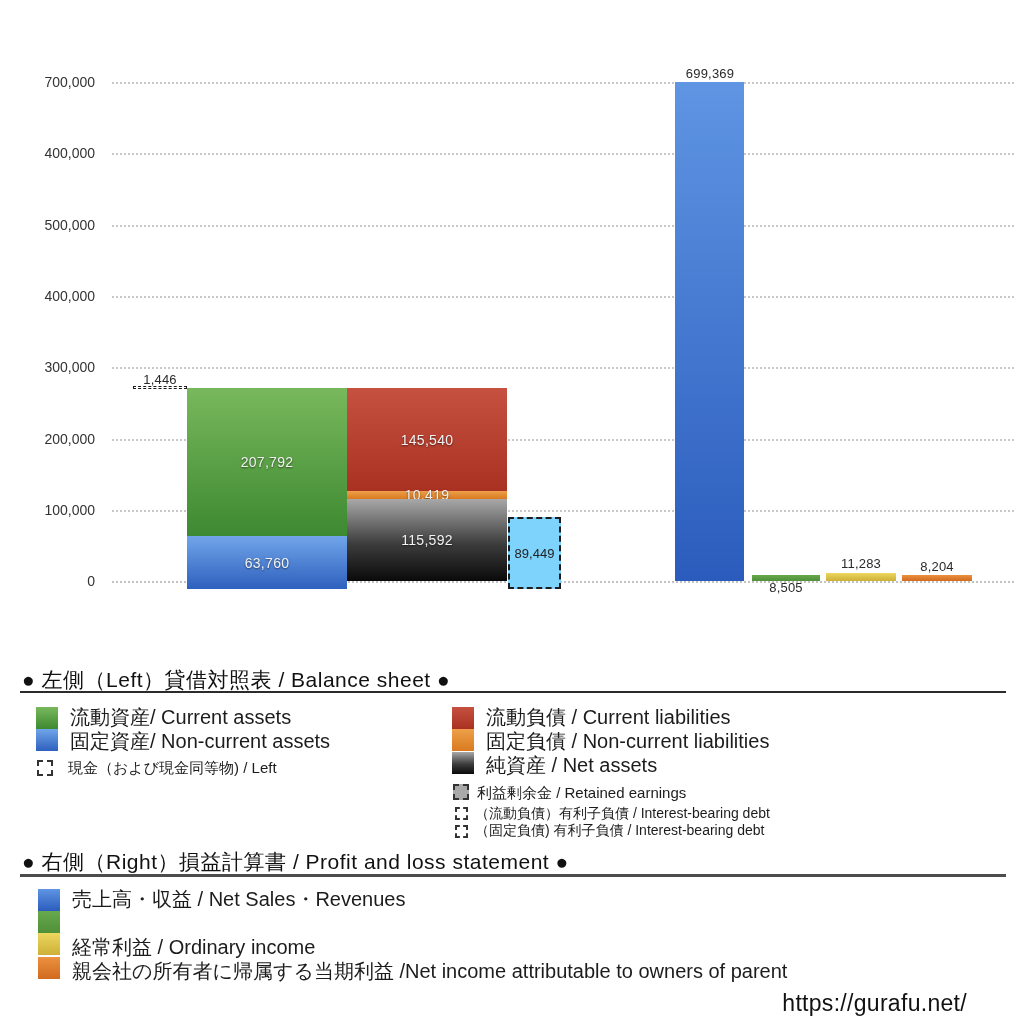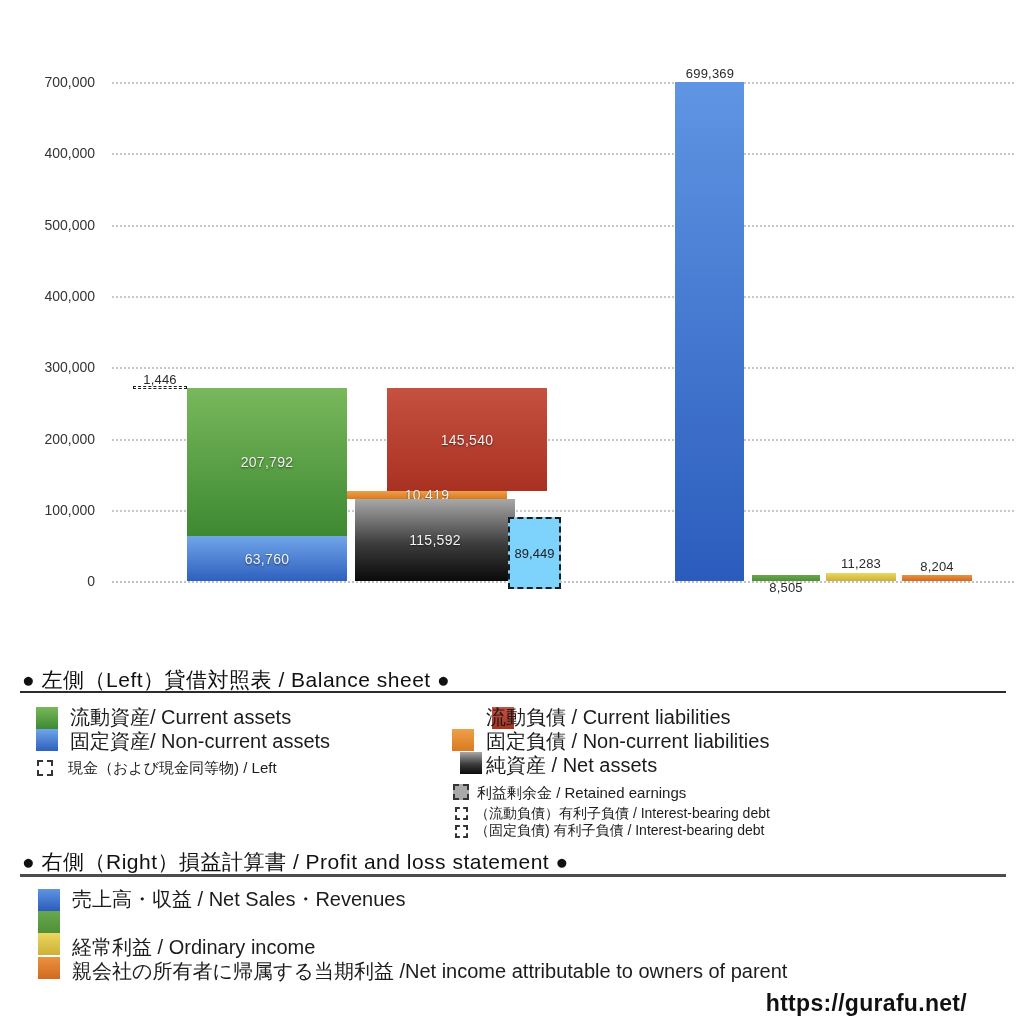--- a/index.html
+++ b/index.html
@@ -9,41 +9,41 @@
   }
   
   .grid{position:absolute;left:112px;width:902px;height:0;border-top:2px dotted #c8c8c8;}
   .grid0{border-top:2px dotted #c2c2c2;}
   .tick{position:absolute;left:30px;width:65px;text-align:right;font-size:14px;color:#333;line-height:18px;}
   .seg{position:absolute;display:flex;align-items:center;justify-content:center;}
   .seglabel{font-size:14px;color:#f2f2f2;text-shadow:0 1px 2px rgba(0,0,0,0.55);letter-spacing:0.3px;}
   .outlabel{position:absolute;font-size:13px;color:#2a2a2a;text-align:center;letter-spacing:0.2px;}
   .grad-green{background:linear-gradient(to bottom,#79b85c,#3d8931);}
   .grad-blue{background:linear-gradient(to bottom,#71a5e9,#2e60be);}
-  .grad-red{background:linear-gradient(to bottom,#c65140,#a93122);margin-left:40px;}
+  .grad-red{background:linear-gradient(to bottom,#c65140,#a93122);}
   .grad-orange{background:linear-gradient(to bottom,#eda04a,#d97a20);}
-  .grad-dark{background:linear-gradient(to bottom,#a8a8a8,#3c3c3c 55%,#0a0a0a);margin-left:8px;}
+  .grad-dark{background:linear-gradient(to bottom,#a8a8a8,#3c3c3c 55%,#0a0a0a);}
   .grad-plblue{background:linear-gradient(to bottom,#5f95e3,#2b5cbd);}
   .grad-plgreen{background:linear-gradient(to bottom,#68a94e,#4f9038);}
   .grad-plyellow{background:linear-gradient(to bottom,#ecd75f,#cdb038);}
   .grad-plorange{background:linear-gradient(to bottom,#eb9140,#d06a1f);}
   .dashedbox{position:absolute;border:2px dashed #1c1c1c;box-sizing:border-box;display:flex;align-items:center;justify-content:center;}
   
   .sec-title{position:absolute;font-size:21px;color:#111;letter-spacing:0.5px;white-space:nowrap;}
   .sec-rule{position:absolute;left:20px;width:986px;height:0;}
   .rule1{border-top:2px solid #2b2b2b;}
   .rule2{border-top:3px solid #4c4c4c;}
   .leg-text{position:absolute;white-space:nowrap;color:#1c1c1c;}
   .f20{font-size:20px;line-height:24px;text-align:right;}
   .f15{font-size:15px;line-height:19px;}
   .f14{font-size:14px;line-height:17px;}
   .sw{position:absolute;box-sizing:border-box;}
   .sw-dash-white{background:#ffffff;border:2px dashed #333;}
   .sw-dash-gray{background:#a9a9a9;border:2px dashed #333;}
-  .footer-url{position:absolute;font-size:23px;font-weight:700;color:#111;letter-spacing:0.3px;}
+  .footer-url{position:absolute;font-size:23px;font-weight:400;color:#111;letter-spacing:0.3px;}
 </style>
 </head>
 <body>
 
 <div id="canvas">
 
   <div class="grid" style="top:82px"></div>
   <div class="grid" style="top:153px"></div>
   <div class="grid" style="top:225px"></div>
   <div class="grid" style="top:296px"></div>
@@ -57,21 +57,21 @@
   <div class="tick" style="top:216px">500,000</div>
   <div class="tick" style="top:287px">400,000</div>
   <div class="tick" style="top:358px">300,000</div>
   <div class="tick" style="top:430px">200,000</div>
   <div class="tick" style="top:501px">100,000</div>
   <div class="tick" style="top:572px">0</div>
 
   <div class="seg grad-green" style="left:187px;top:388px;width:160px;height:148px">
     <span class="seglabel">207,792</span>
   </div>
-  <div class="seg grad-blue" style="left:187px;top:536px;width:160px;height:45px">
+  <div class="seg grad-blue" style="left:187px;top:536px;width:160px;height:53px">
     <span class="seglabel">63,760</span>
   </div>
 
   <div class="dashedbox" style="left:133px;top:386px;width:54px;height:3px;border-width:1.5px;background:transparent"></div>
   <div class="outlabel" style="left:133px;top:372px;width:54px">1,446</div>
 
   <div class="seg grad-red" style="left:347px;top:388px;width:160px;height:103px">
     <span class="seglabel">145,540</span>
   </div>
   <div class="seg grad-orange" style="left:347px;top:491px;width:160px;height:8px">

